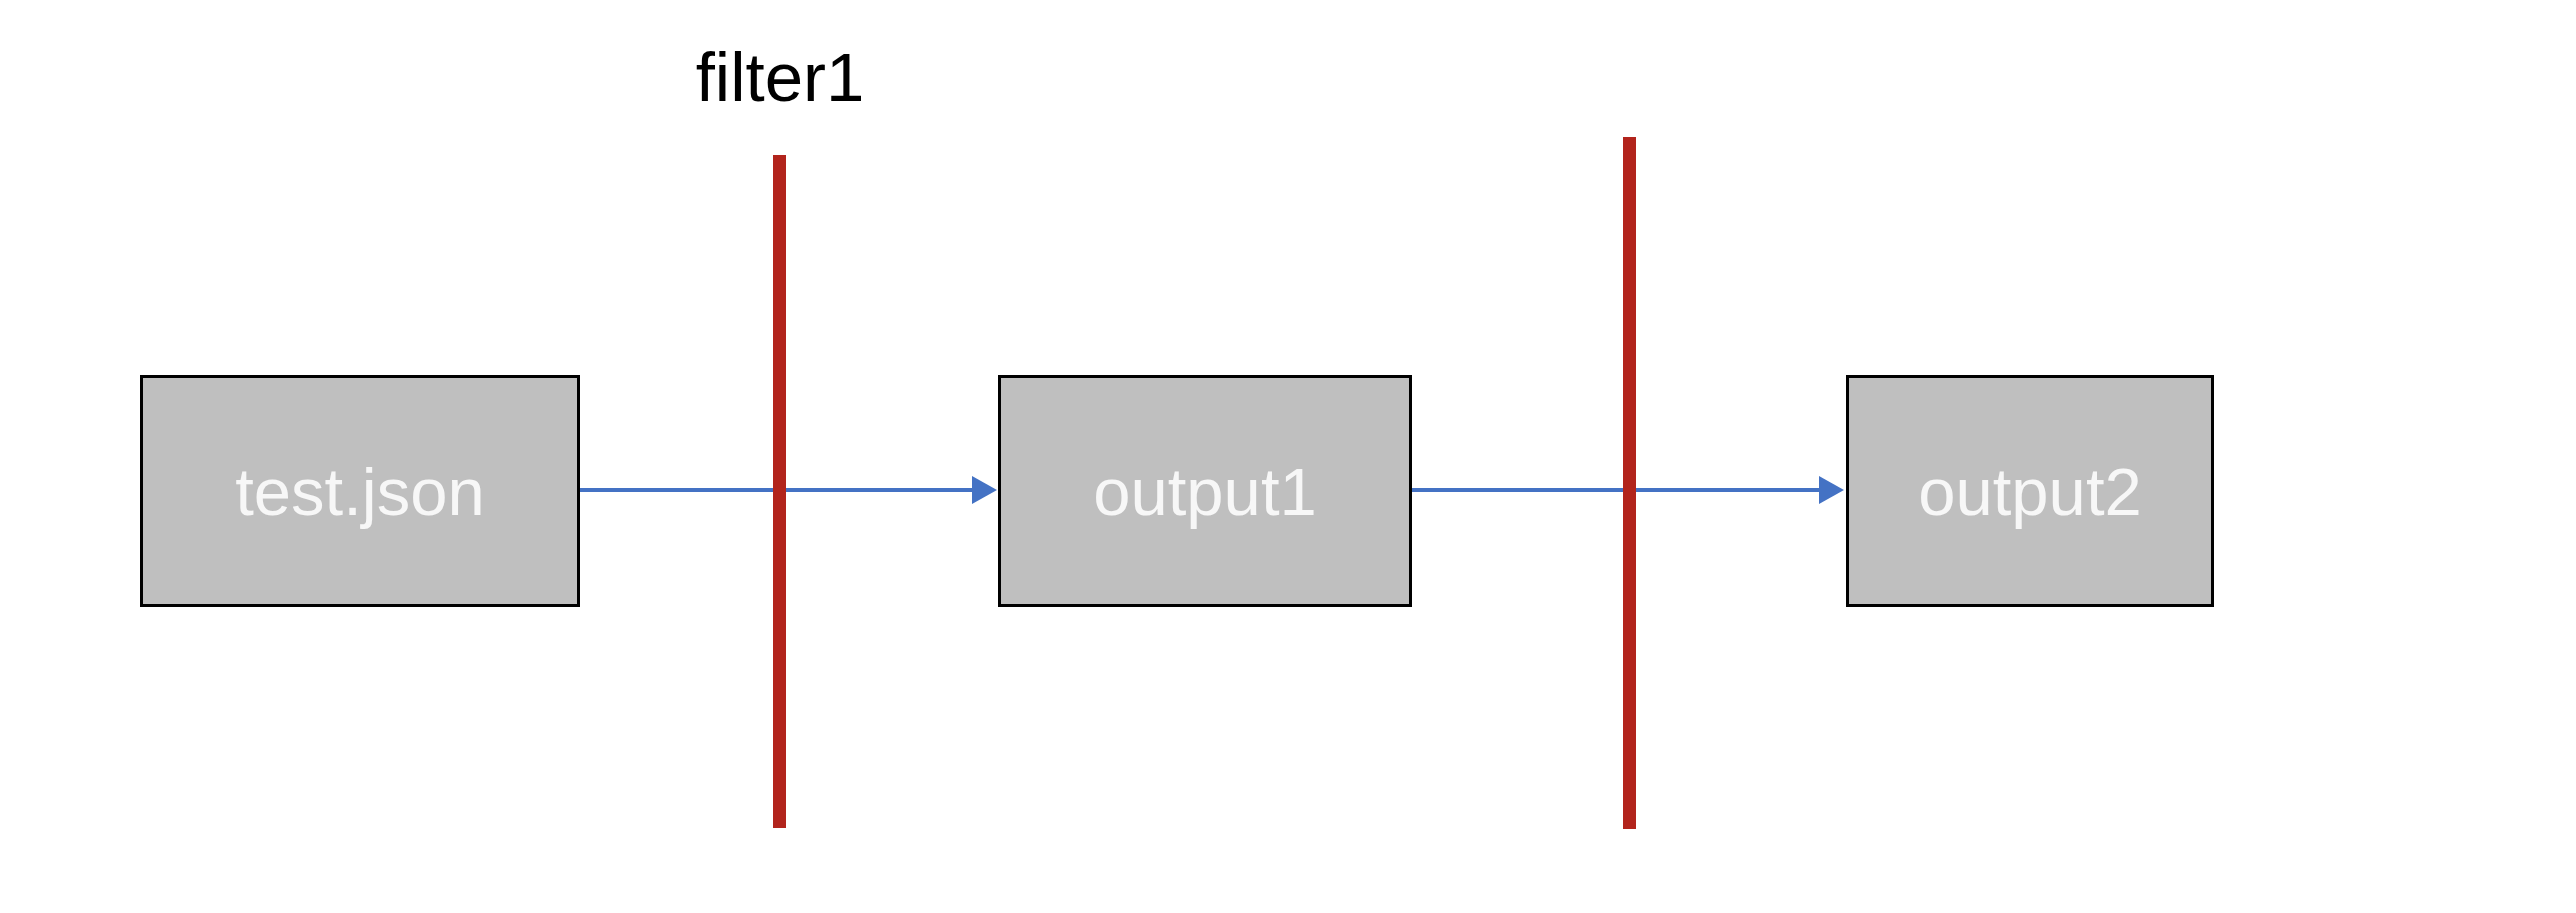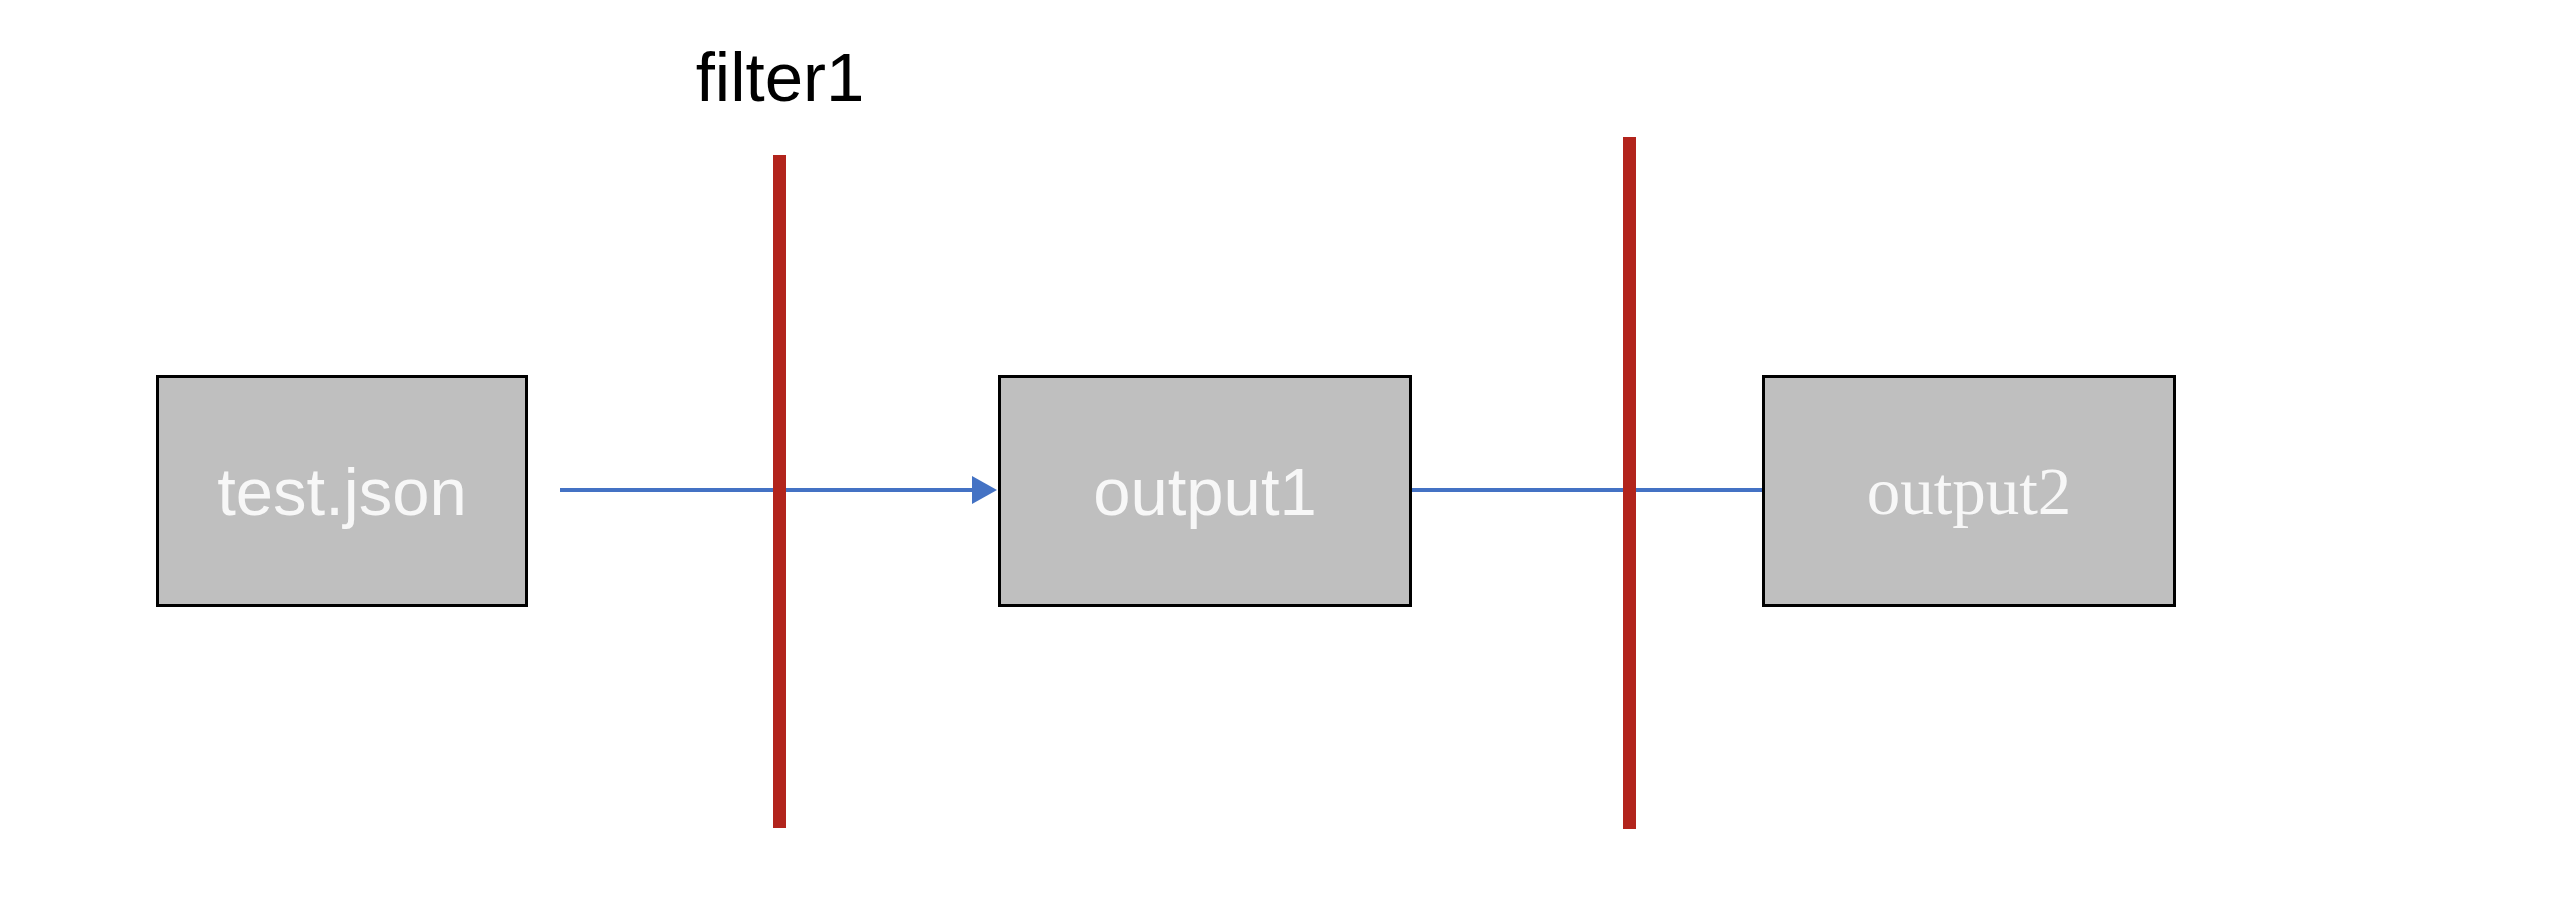--- a/index.html
+++ b/index.html
@@ -27,23 +27,23 @@
   .node {
     position: absolute;
     top: 375px; height: 232px;
     background: var(--node-fill);
     border: 3.8px solid var(--node-border);
     display: flex; align-items: center; justify-content: center;
     color: var(--node-text);
     font-size: 67px;
     z-index: 4;
   }
-  .node-source  { left: 156px;  width: 372px; }
+  .node-source  { left: 140px;  width: 440px; }
   .node-stage1  { left: 998px; width: 414px; }
-  .node-stage2  { left: 1762px; width: 414px; font-family: Liberation Serif, serif; }
+  .node-stage2  { left: 1846px; width: 368px; }
   
   .filter-line {
     position: absolute;
     width: 13.4px;
     background: var(--filter-line);
     z-index: 3;
   }
   .filter-line-1 { left: 773px;  top: 155px; height: 673px; }
   .filter-line-2 { left: 1623px; top: 137px; height: 692px; }
   

